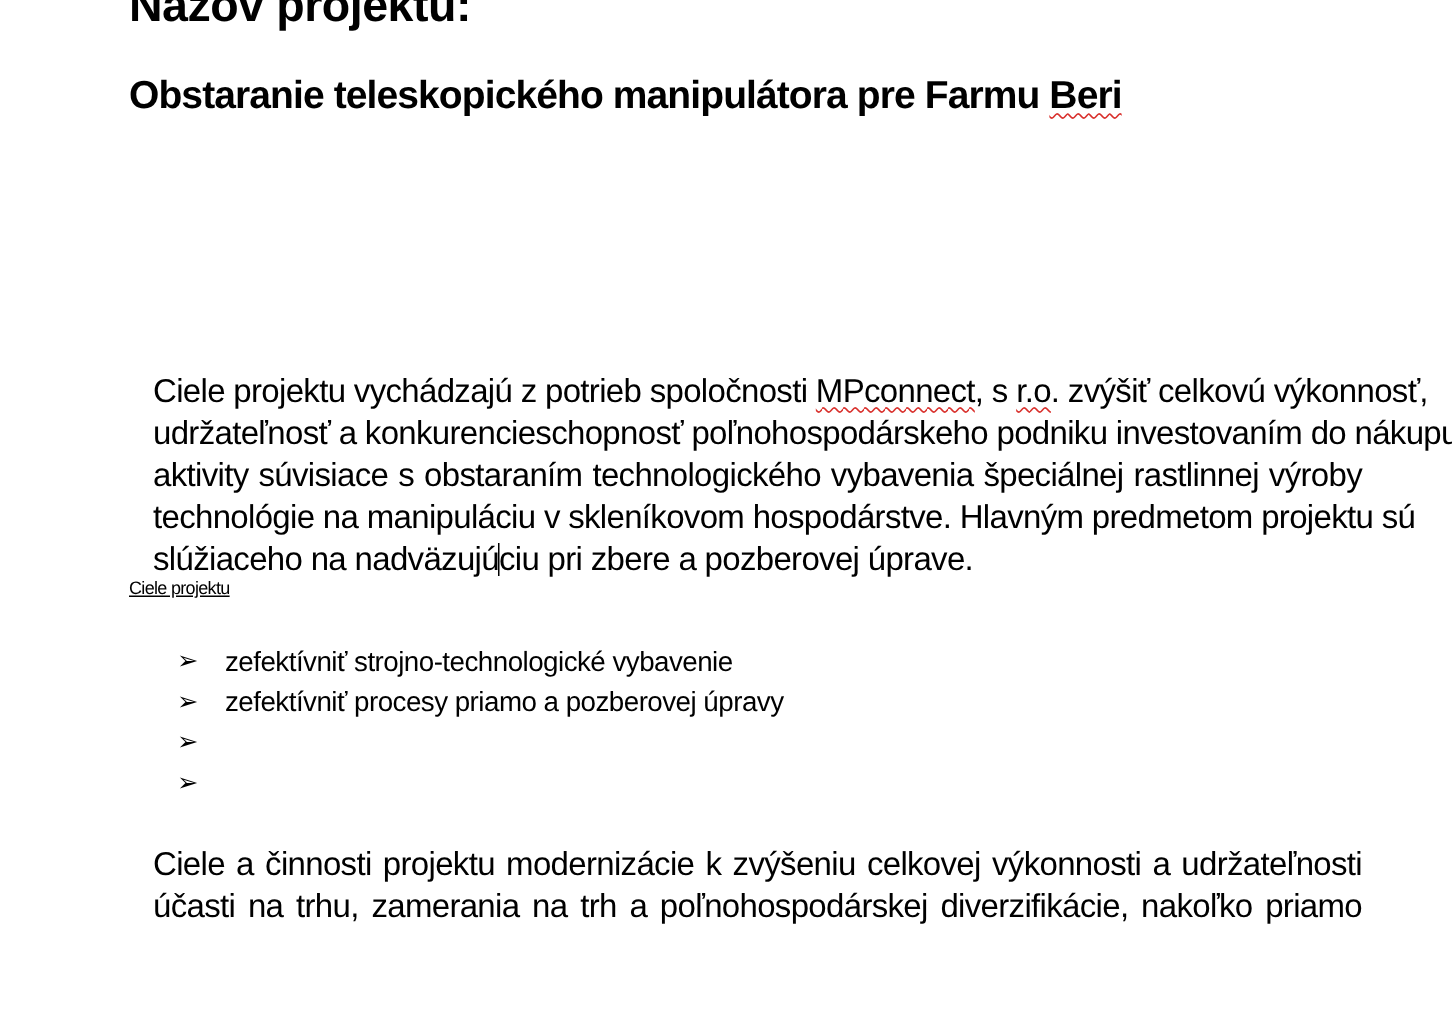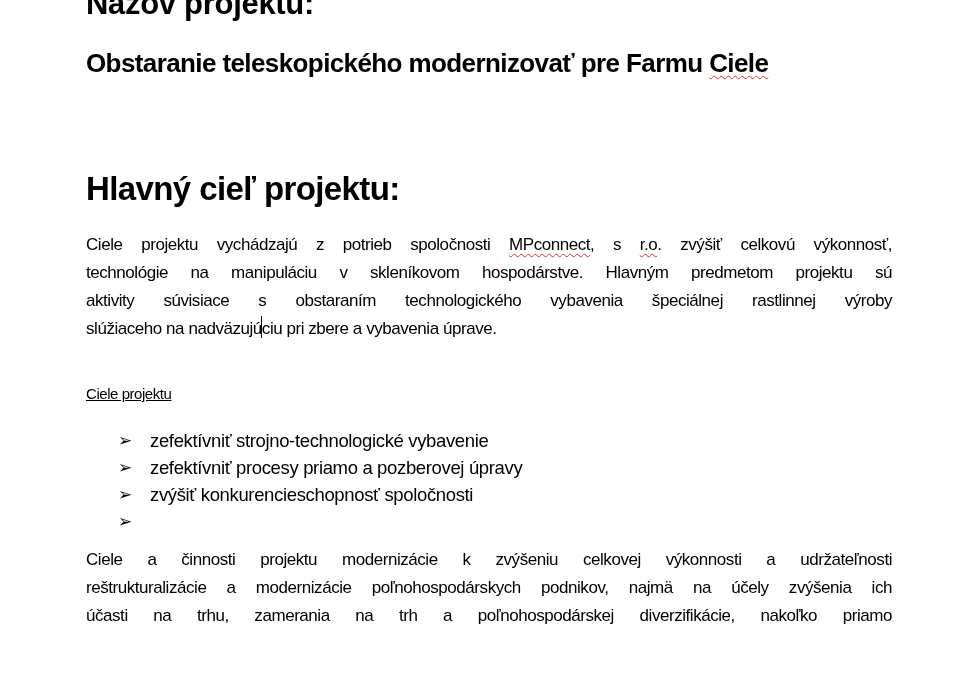--- a/index.html
+++ b/index.html
@@ -19,74 +19,72 @@
       font-size: 26px; font-weight: bold; letter-spacing: -0.6px; margin: 0;
       white-space: nowrap;
     }
     .h-goal {
       position: absolute; left: 82px; top: 170px;
       font-size: 33px; font-weight: bold; letter-spacing: -0.6px; margin: 0;
       white-space: nowrap;
     }
     .para {
       position: absolute; left: 82px; width: 806px;
-      font-size: 17px; line-height: 28px; text-align: justify;
-      text-align-last: left; letter-spacing: -0.45px; margin: 0;
+      font-size: 22px; line-height: 28px; text-align: justify;
+      text-align-last: left; letter-spacing: -0.45px; margin: 16px;
     }
     .para .line { display: block; text-align: justify; text-align-last: justify; white-space: nowrap; }
     .para .line.last { text-align-last: left; }
     .p1 { top: 231px; }
     .p2 { top: 546px; }
     .spell { text-decoration: underline wavy #d9302c; text-underline-offset: 3px; text-decoration-thickness: 1px; }
     .caret { display: inline-block; width: 1px; height: 22px; background: #000; vertical-align: -4px; margin: 0 -0.5px; }
     .sub-label {
       position: absolute; left: 82px; top: 385px;
-      font-size: 15px; letter-spacing: -0.45px; text-decoration: underline; margin: 0;
+      font-size: 12px; letter-spacing: -0.45px; text-decoration: underline; margin: 0;
     }
     .bullets { position: absolute; left: 114px; top: 427px; margin: 0; padding: 0; list-style: none; }
     .bullets li { height: 27px; line-height: 27px; font-size: 18.5px; letter-spacing: -0.35px; white-space: nowrap; display: flex; align-items: center; }
     .bullet-icon { width: 32px; font-size: 17px; display: inline-block; }
   </style>
 </head>
 <body>
 
 <div class="page">
 
   <h1 class="h-top">Názov projektu:</h1>
 
-  <h2 class="subtitle"><span>Obstaranie teleskopického modernizovať pre Farmu </span><span class="spell">Ciele</span></h2>
+  <h2 class="subtitle"><span>Obstaranie teleskopického manipulátora pre Farmu </span><span class="spell">Beri</span></h2>
 
-  <h1 class="h-goal">Hlavný cieľ projektu:</h1>
 
   <div class="para p1">
     <span class="line"><span>Ciele projektu vychádzajú z potrieb spoločnosti </span><span class="spell">MPconnect</span><span>, s </span><span class="spell">r.o</span><span>. zvýšiť celkovú  výkonnosť,</span></span>
+    <span class="line">udržateľnosť a konkurencieschopnosť poľnohospodárskeho podniku investovaním do nákupu</span>
+    <span class="line">aktivity súvisiace s obstaraním technologického vybavenia špeciálnej rastlinnej výroby</span>
     <span class="line">technológie na manipuláciu v skleníkovom hospodárstve. Hlavným predmetom projektu sú</span>
-    <span class="line">aktivity súvisiace s obstaraním technologického vybavenia špeciálnej rastlinnej výroby</span>
-    <span class="line last"><span>slúžiaceho na nadväzujú</span><span class="caret"></span><span>ciu pri zbere a vybavenia úprave.</span></span>
+    <span class="line last"><span>slúžiaceho na nadväzujú</span><span class="caret"></span><span>ciu pri zbere a pozberovej úprave.</span></span>
   </div>
 
   <p class="sub-label">Ciele projektu</p>
 
   <ul class="bullets">
     <li>
         <span class="bullet-icon">➢</span>
         <span>zefektívniť strojno-technologické vybavenie</span>
       </li>
     <li>
         <span class="bullet-icon">➢</span>
         <span>zefektívniť procesy priamo a pozberovej úpravy</span>
       </li>
     <li>
         <span class="bullet-icon">➢</span>
-        <span>zvýšiť konkurencieschopnosť spoločnosti</span>
       </li>
     <li>
         <span class="bullet-icon">➢</span>
       </li>
   </ul>
 
   <div class="para p2">
     <span class="line">Ciele a činnosti projektu modernizácie k zvýšeniu celkovej výkonnosti a udržateľnosti</span>
-    <span class="line">reštrukturalizácie a modernizácie poľnohospodárskych podnikov, najmä na účely zvýšenia ich</span>
     <span class="line">účasti na trhu, zamerania na trh a poľnohospodárskej diverzifikácie, nakoľko priamo</span>
   </div>
 
 </div>
 
 </body></html>

